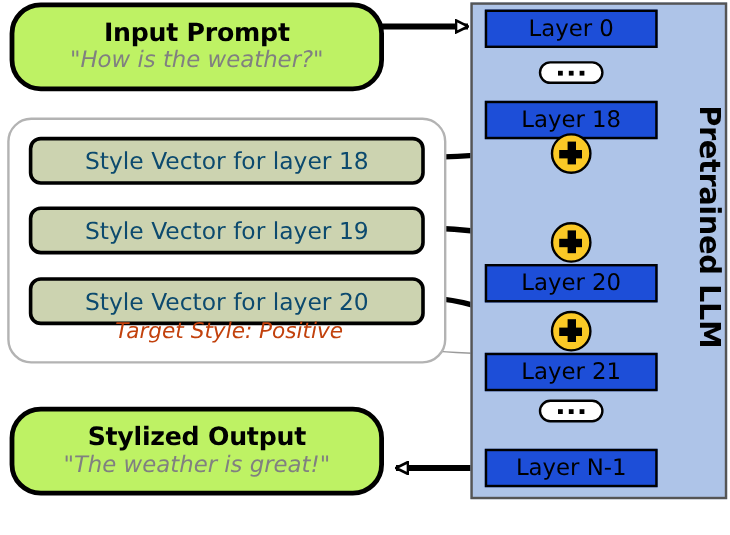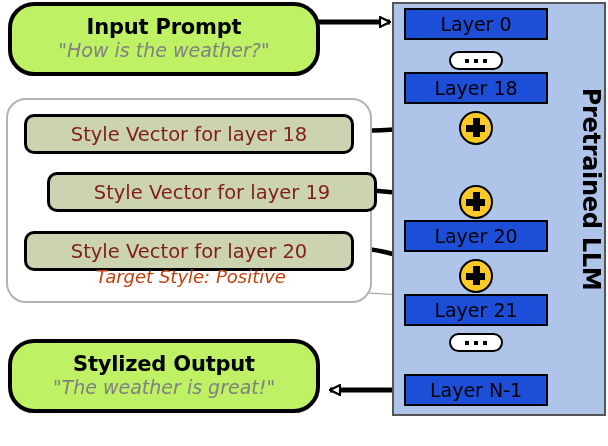--- a/index.html
+++ b/index.html
@@ -78,21 +78,21 @@
     border: 3px solid #000000;
     border-radius: 10px;
     box-sizing: border-box;
     display: flex;
     align-items: center;
     justify-content: center;
     z-index: 5;
   }
   .style-box span {
     font-size: 19.5px;
-    color: #7f1d1d;
+    color: #0c4a6e;
     white-space: nowrap;
   }
   #target-style {
     position: absolute;
     left: 0;
     width: 366px;
     top: 166px;
     text-align: center;
     font-style: italic;
     font-size: 18px;
@@ -250,21 +250,21 @@
 
   <div class="capsule" id="input-prompt" style="left:8px; top:2px; width:312px; height:74px;">
     <div class="capsule-title">Input Prompt</div>
     <div class="capsule-sub">"How is the weather?"</div>
   </div>
 
   <div id="style-group">
     <div class="style-box" style="top:14px;">
       <span>Style Vector for layer 18</span>
     </div>
-    <div class="style-box" style="top:72px;margin-left:23px;">
+    <div class="style-box" style="top:72px;">
       <span>Style Vector for layer 19</span>
     </div>
     <div class="style-box" style="top:131px;">
       <span>Style Vector for layer 20</span>
     </div>
     <div id="target-style">Target Style: Positive</div>
   </div>
 
   <div class="capsule" id="stylized-output" style="left:8px; top:339px; width:312px; height:74px;">
     <div class="capsule-title">Stylized Output</div>
@@ -280,21 +280,21 @@
   <div class="layer-box" style="top:8px;">
     <span>Layer 0</span>
   </div>
 
   <div class="ellipsis-pill" style="top:51px;">
     <i></i>
     <i></i>
     <i></i>
   </div>
 
-  <div class="layer-box" style="top:72px;">
+  <div class="layer-box" style="top:84px;">
     <span>Layer 18</span>
   </div>
 
   <div class="plus-node" style="top:111px;"></div>
 
 
   <div class="plus-node" style="top:185px;"></div>
 
   <div class="layer-box" style="top:220px;">
     <span>Layer 20</span>

